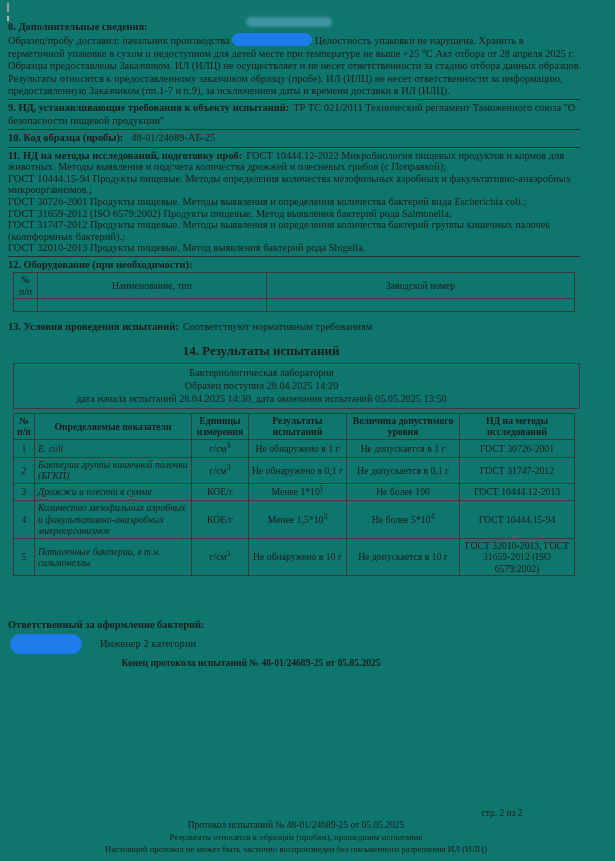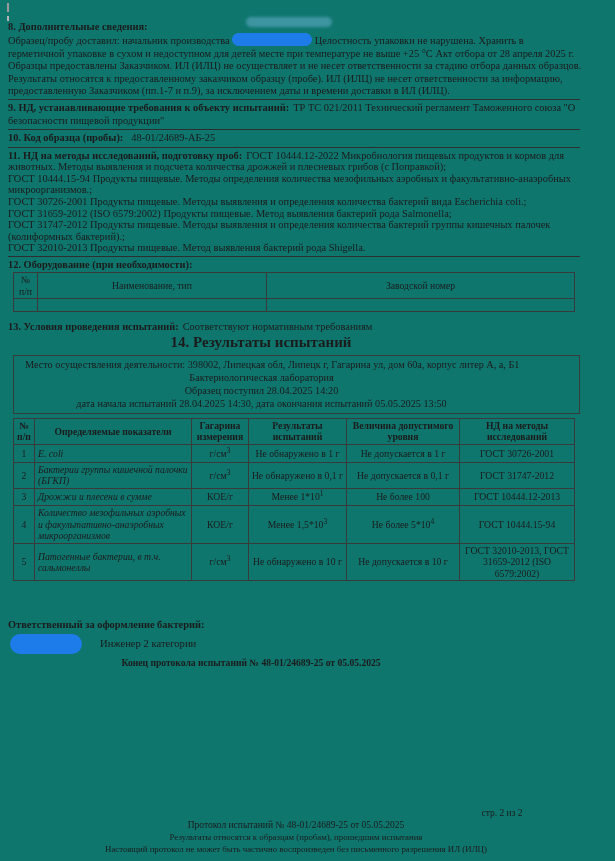--- a/index.html
+++ b/index.html
@@ -32,21 +32,21 @@
   .info-box div { font-size:10.2px; line-height:13px; }
   .info-l1 { text-align:left; padding-left:11px; }
   .info-c { text-align:center; padding-right:70px; }
   .res-table { width:561px; }
   .res-table th { font-weight:bold; font-size:9.7px; }
   .res-table .hdr { height:25px; }
   .res-table .cell-left { text-align:left; padding-left:3px;font-style:italic; }
   .sup { font-size:7.5px; vertical-align:super; line-height:0; }
 
   .sec13 { margin-top:9px; }
-  .title14 { width:506px; text-align:center; font-weight:bold; font-size:15px; }
+  .title14 { width:506px; text-align:center; font-weight:bold; font-size:13px; margin-top:9px; }
 
   
   .sign { position:absolute; left:8px; top:619px; width:574px; }
   .sign-row { position:relative; margin-top:7px; height:20px; }
   .sign-pos { position:absolute; left:76px; top:0; font-size:10.6px;margin-left:16px; }
   .end-line { position:absolute; left:0; top:657px; width:502px; text-align:center; font-size:9.6px;font-weight:bold; }
   .pagenum { position:absolute; left:452px; top:808px; width:100px; text-align:center; font-size:9.5px; }
   .footer { position:absolute; left:8px; top:820px; width:576px; text-align:center; }
   .footer .f1 { font-size:9.5px; line-height:11.8px; }
   .footer .f2 { font-size:8.8px; line-height:11.8px; }
@@ -108,21 +108,20 @@
         <td></td>
       </tr>
     </tbody>
       </table>
 
     <p class="t sec13"><b>13. Условия проведения испытаний:</b><span class="gap">Соответствуют нормативным требованиям</span></p>
 
     <div class="title14">14. Результаты испытаний</div>
 
     <div class="info-box">
-      <div class="info-l1">Место осуществления деятельности: 398002, Липецкая обл, Липецк г, Гагарина ул, дом 60а, корпус литер А, а, Б1</div>
       <div class="info-c">Бактериологическая лаборатория</div>
       <div class="info-c">Образец поступил 28.04.2025 14:20</div>
       <div class="info-c">дата начала испытаний 28.04.2025 14:30, дата окончания испытаний 05.05.2025 13:50</div>
     </div>
 
     <div class="res-wrap">
       <table class="res-table">
         <colgroup>
             <col style="width:21px">
             <col style="width:157px">
@@ -131,21 +130,21 @@
             <col style="width:113px">
             <col style="width:115px">
           </colgroup>
         <tbody>
             <tr class="hdr">
           <th>
                 <div>№</div>
                 <div>п/п</div>
               </th>
           <th>Определяемые показатели</th>
-          <th>Гагарина измерения</th>
+          <th>Единицы измерения</th>
           <th>Результаты испытаний</th>
           <th>Величина допустимого уровня</th>
           <th>НД на методы исследований</th>
         </tr>
         <tr style="height:18px">
           <td>1</td>
           <td class="cell-left">E. coli</td>
           <td><span>г/см</span><span class="sup">3</span></td>
           <td><span>Не обнаружено в 1 г</span><span class="sup"></span></td>
           <td><span>Не допускается в 1 г</span><span class="sup"></span></td>

